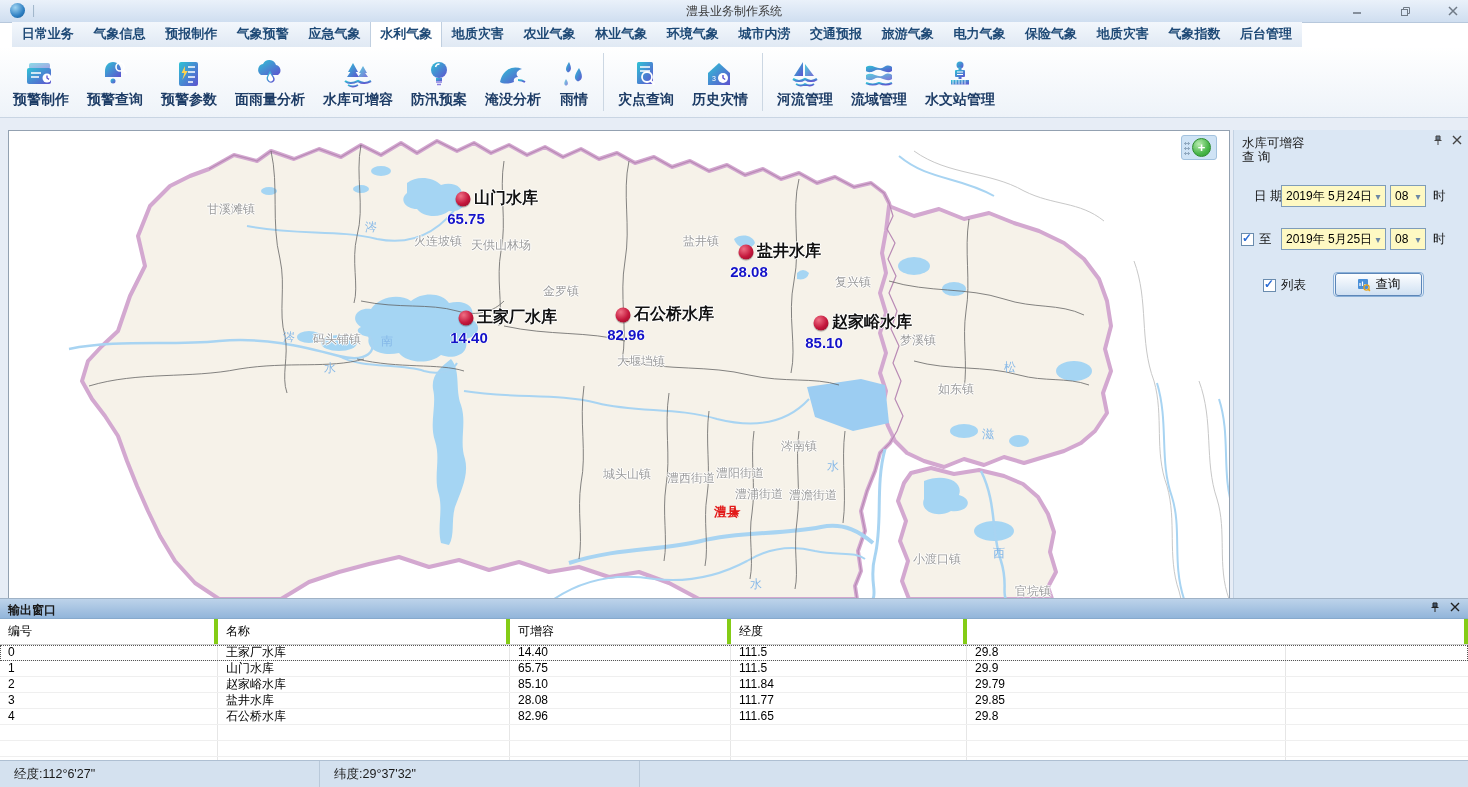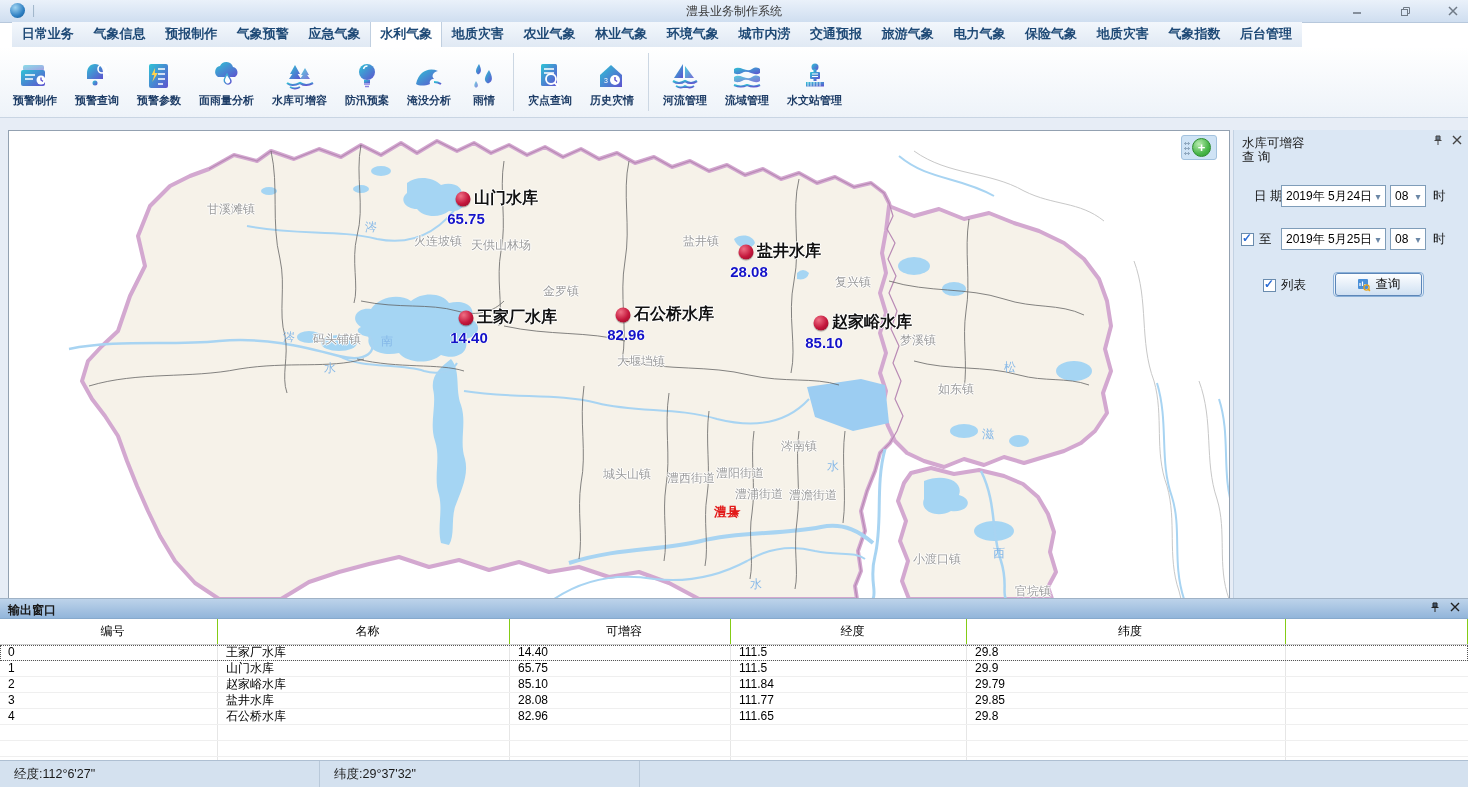--- a/index.html
+++ b/index.html
@@ -17,21 +17,21 @@
   
   .menubar{position:absolute;left:12px;top:22px;width:1290px;height:25px;
     background:linear-gradient(#f3f7fc,#e0e9f4);border-bottom:1px solid #c6d4e4;display:flex;}
   .menu-item{width:73.5px;text-align:center;line-height:24px;font-size:13px;font-weight:600;color:#1e4976;cursor:default;}
   .menu-item.active{background:#ffffff;border-left:1px solid #c0cfe0;border-right:1px solid #c0cfe0;box-sizing:border-box;}
   
   .toolbar{position:absolute;left:0;top:47px;width:1468px;height:71px;
     background:linear-gradient(#ffffff,#eef3f9);border-bottom:1px solid #c9d5e3;display:flex;align-items:center;padding-left:4px;box-sizing:border-box;}
   .tb-item{display:flex;flex-direction:column;align-items:center;justify-content:center;padding:0 9px;height:64px;cursor:default;}
   .tb-item .tb-ico{height:34px;display:flex;align-items:flex-end;justify-content:center;}
-  .tb-item .tb-lbl{font-size:11px;font-weight:600;color:#1d3c66;margin-top:2px;white-space:nowrap;}
+  .tb-item .tb-lbl{font-size:14px;font-weight:600;color:#1d3c66;margin-top:2px;white-space:nowrap;}
   .tb-sep{width:1px;height:58px;background:#ccd7e3;margin:0 5px;}
   
   .workspace{position:absolute;left:0;top:118px;width:1468px;height:480px;background:#e7edf6;}
   .map-panel{position:absolute;left:8px;top:12px;width:1220px;height:468px;background:#ffffff;border:1px solid #93a1b1;overflow:hidden;}
   .map-panel svg{position:absolute;left:0;top:0;}
   .map-lbl{position:absolute;transform:translate(-50%,-50%);font-size:12px;color:#9b9b9b;white-space:nowrap;
     text-shadow:1px 0 #fff,-1px 0 #fff,0 1px #fff,0 -1px #fff;}
   .river-lbl{position:absolute;transform:translate(-50%,-50%);font-size:12px;color:#85b8e8;white-space:nowrap;}
   .res-marker{position:absolute;width:15px;height:15px;border-radius:50%;transform:translate(-50%,-50%);
     background:radial-gradient(circle at 35% 30%,#ef6f84,#c4173c 55%,#8c0a24);box-shadow:0 1px 1px rgba(0,0,0,.35);}
@@ -47,42 +47,42 @@
     background-image:radial-gradient(circle,#8fa8bf 1px,transparent 1.2px);background-size:3px 5px;}
   .zoom-circle{width:17px;height:17px;border-radius:50%;margin-left:2px;border:1px solid #2c8c2c;
     background:radial-gradient(circle at 35% 30%,#b9ecb0,#49b649 60%,#2f9e2f);color:#fff;font-weight:bold;font-size:13px;
     display:flex;align-items:center;justify-content:center;line-height:1;}
   
   .right-panel{position:absolute;left:1233px;top:12px;width:235px;height:468px;background:#dbe7f4;box-sizing:border-box;
     border-left:1px solid #c3d2e3;}
   .rp-title{position:absolute;left:8px;top:6px;font-size:12.5px;color:#1a1a1a;line-height:14px;}
   .rp-icons{position:absolute;right:6px;top:5px;display:flex;gap:9px;color:#333;}
   .fld-row{position:absolute;height:22px;display:flex;align-items:center;}
-  .combo{height:22px;background:#ffffff;border:1px solid #7f9db9;box-sizing:border-box;display:flex;align-items:center;font-size:12px;color:#000;}
+  .combo{height:22px;background:#fef9c3;border:1px solid #7f9db9;box-sizing:border-box;display:flex;align-items:center;font-size:12px;color:#000;}
   .combo .cv{flex:1;padding-left:4px;white-space:nowrap;overflow:hidden;}
   .combo .chev{width:14px;color:#6b87a6;font-size:10px;text-align:center;}
   .cb{width:13px;height:13px;background:#fff;border:1px solid #6a8cae;box-sizing:border-box;position:relative;}
   .cb.on::after{content:"✓";position:absolute;left:0px;top:-3px;color:#2b6cd4;font-size:12px;font-weight:bold;}
   .lbl12{font-size:12.5px;color:#111;}
   .query-btn{position:absolute;width:91px;height:25px;border:1px solid #8ab0d8;border-radius:4px;background:#e9f2fb;
     display:flex;align-items:center;justify-content:center;box-sizing:border-box;padding:1px;}
   .query-btn .inner{width:100%;height:100%;border:1px solid #5c86b8;border-radius:3px;
     background:linear-gradient(#fdfeff,#cfe0f2);display:flex;align-items:center;justify-content:center;gap:5px;
     font-size:12.5px;color:#111;}
   
   .output{position:absolute;left:0;top:598px;width:1468px;height:162px;background:#fff;border-top:1px solid #9fb2c6;}
   .out-title{position:absolute;left:0;top:0;width:100%;height:20px;
     background:linear-gradient(#bdd3ea,#92b5da);border-bottom:1px solid #87a9cc;box-sizing:border-box;}
   .out-title .t{position:absolute;left:8px;top:3px;font-size:12px;font-weight:bold;color:#1a1a1a;}
   .out-icons{position:absolute;right:8px;top:3px;display:flex;gap:10px;color:#222;}
   .tbl{position:absolute;left:0;top:20px;width:1468px;}
   .trow{display:flex;height:15px;line-height:15px;font-size:12px;color:#000;}
   .trow.hdr{height:25px;line-height:25px;border-bottom:1px solid #cfcfcf;}
   .tcell{padding-left:8px;box-sizing:border-box;border-right:1px solid #e6e6e6;white-space:nowrap;overflow:hidden;}
-  .trow.hdr .tcell{border-right:1px solid #84cc16;text-align:center;}
+  .trow.hdr .tcell{border-right:4px solid #84cc16;}
   .trow.body{border-bottom:1px solid #efefef;}
   .trow.sel{outline:1px dotted #555;outline-offset:-1px;}
   .tfill{flex:1;border-right:none;}
   
   .statusbar{position:absolute;left:0;top:760px;width:1468px;height:27px;background:#d4e1ef;border-top:1px solid #aebfd2;display:flex;}
   .sseg{height:100%;display:flex;align-items:center;padding-left:14px;box-sizing:border-box;border-right:1px solid #b9c9da;
     font-size:12.5px;color:#1a1a1a;}
   .icon-svg{display:block;}
 </style>
 </head>
@@ -577,21 +577,20 @@
           </svg>
       </span>
     </span>
   </div>
   <div class="tbl" id="out-table">
       <div class="trow hdr">
         <div class="tcell" style="width: 218px;">编号</div>
         <div class="tcell" style="width: 292px;">名称</div>
         <div class="tcell" style="width: 221px;">可增容</div>
         <div class="tcell" style="width: 236px;">经度</div>
-        <div class="tcell" style="width: 319px;">纬度</div>
         <div class="tcell tfill"></div>
       </div>
       <div class="trow body sel">
         <div class="tcell" style="width: 218px;">0</div>
         <div class="tcell" style="width: 292px;">王家厂水库</div>
         <div class="tcell" style="width: 221px;">14.40</div>
         <div class="tcell" style="width: 236px;">111.5</div>
         <div class="tcell" style="width: 319px;">29.8</div>
         <div class="tcell tfill"></div>
       </div>

